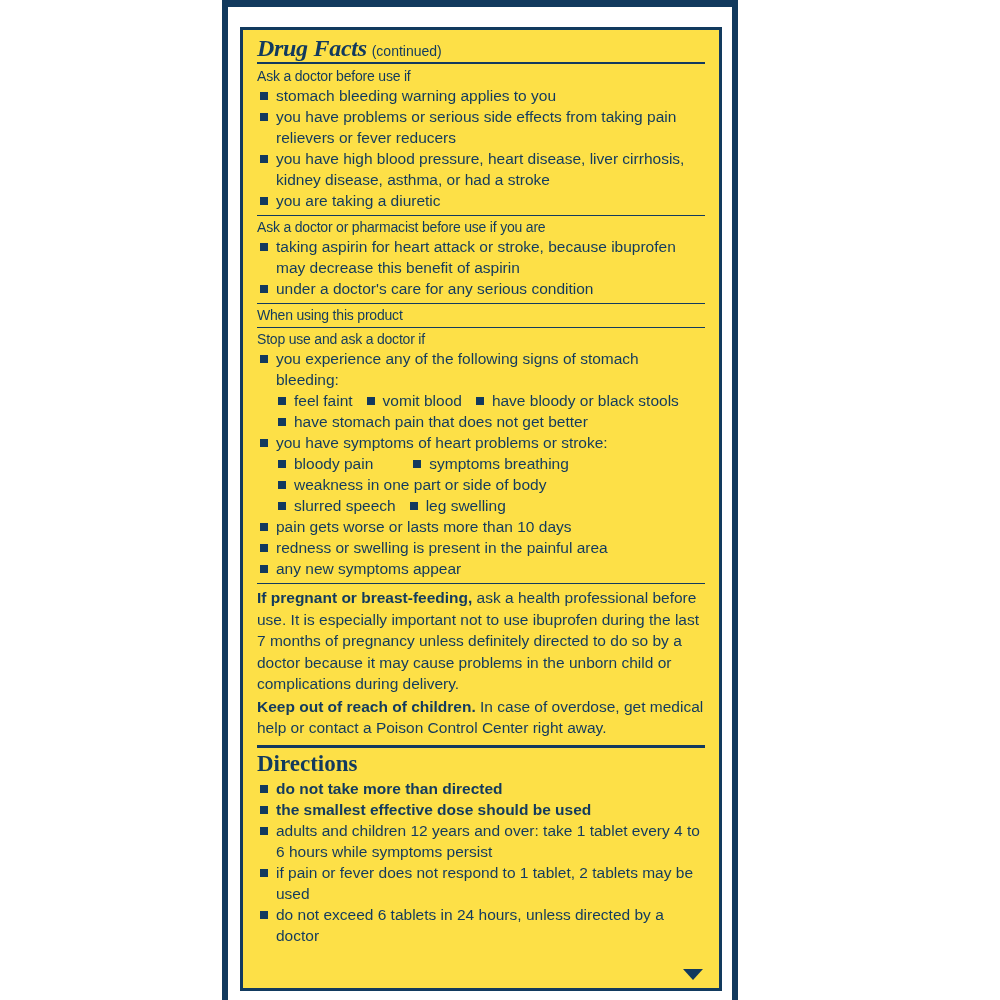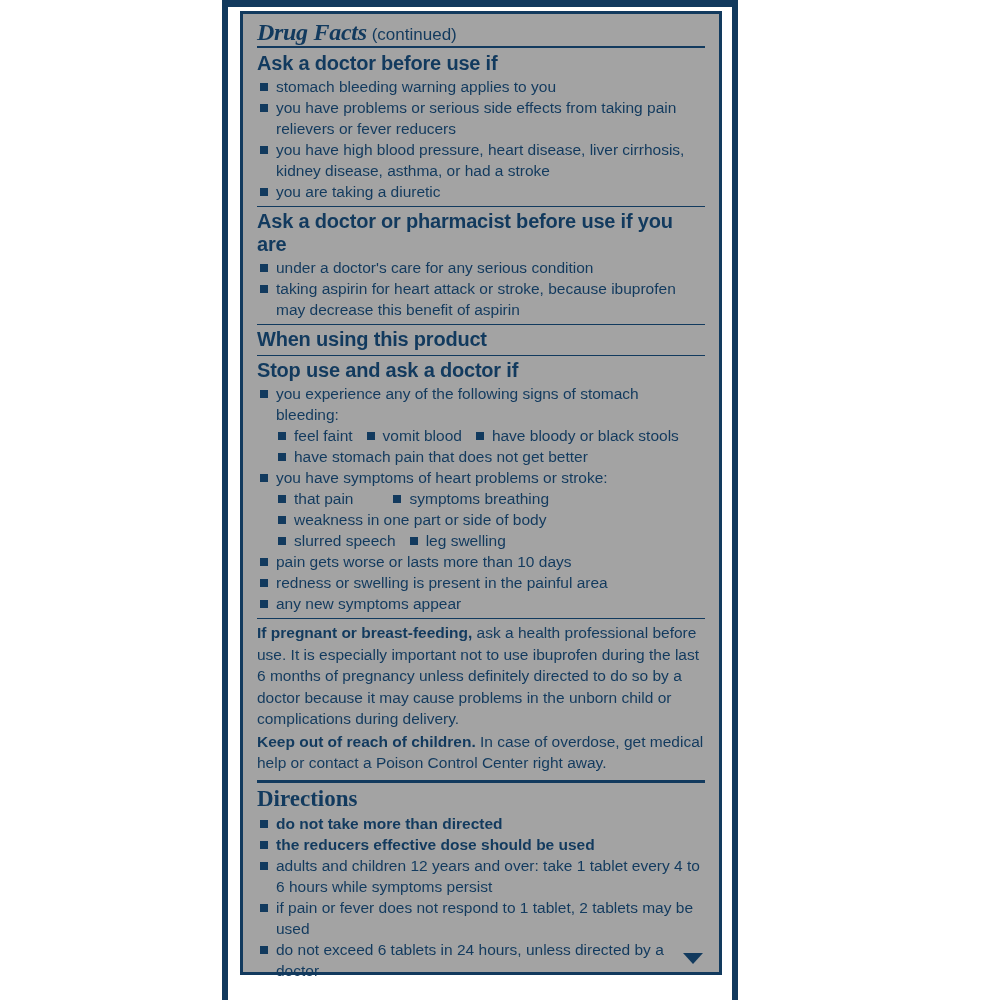--- a/index.html
+++ b/index.html
@@ -42,26 +42,26 @@
     left: 732px;
     top: 0;
     width: 6px;
     height: 1000px;
     background: #123a5e;
   }
 
   .label {
     position: absolute;
     left: 240px;
-    top: 11px;
+    top: 27px;
     width: 482px;
     height: 964px;
     border: 3px solid #123a5e;
     box-sizing: border-box;
-    background: #a3a3a3;
+    background: #fde047;
   }
   .inner {
     position: relative;
     padding: 6px 14px 0 14px;
     box-sizing: border-box;
     width: 100%;
   }
 
   .title-row {
     display: flex;
@@ -72,38 +72,38 @@
   }
   .title-main {
     font-family: "Liberation Serif", serif;
     font-style: italic;
     font-weight: bold;
     font-size: 24px;
     letter-spacing: -0.3px;
     line-height: 1;
   }
   .title-cont {
-    font-size: 17px;
+    font-size: 14px;
     margin-left: 5px;
     line-height: 1;
   }
 
   .section { margin-bottom: 0; }
   .rule {
     border-top: 1.6px solid #123a5e;
     margin: 4px 0 3px 0;
   }
   .rule-thick {
     border-top: 3px solid #123a5e;
     margin: 6px 0 4px 0;
   }
 
   .head {
-    font-weight: bold;
-    font-size: 20px;
+    font-weight: normal;
+    font-size: 14px;
     letter-spacing: -0.2px;
     margin: 2px 0 1px 0;
   }
 
   ul.bl {
     list-style: none;
     margin: 1px;
     padding: 0;
   }
   ul.bl > li {
@@ -193,22 +193,22 @@
           <li>you have high blood pressure, heart disease, liver cirrhosis, kidney disease, asthma, or had a stroke</li>
           <li>you are taking a diuretic</li>
         </ul>
       </div>
 
       <div class="rule"></div>
 
       <div class="section">
         <div class="head">Ask a doctor or pharmacist before use if you are</div>
         <ul class="bl">
+          <li>taking aspirin for heart attack or stroke, because ibuprofen may decrease this benefit of aspirin</li>
           <li>under a doctor's care for any serious condition</li>
-          <li>taking aspirin for heart attack or stroke, because ibuprofen may decrease this benefit of aspirin</li>
         </ul>
       </div>
 
       <div class="rule"></div>
 
       <div class="section">
         <div class="head">When using this product</div>
       </div>
 
       <div class="rule"></div>
@@ -223,21 +223,21 @@
             </span>
           </li>
           <li class="nobul">
             <span class="sub-line">
               <span class="subitem">have stomach pain that does not get better</span>
             </span>
           </li>
           <li>you have symptoms of heart problems or stroke:</li>
           <li class="nobul">
             <span class="sub-line">
-              <span class="subitem">that pain</span><span class="subitem" style="margin-left:26px">symptoms breathing</span>
+              <span class="subitem">bloody pain</span><span class="subitem" style="margin-left:26px">symptoms breathing</span>
             </span>
           </li>
           <li class="nobul">
             <span class="sub-line">
               <span class="subitem">weakness in one part or side of body</span>
             </span>
           </li>
           <li class="nobul">
             <span class="sub-line">
               <span class="subitem">slurred speech</span><span class="subitem">leg swelling</span>
@@ -245,31 +245,31 @@
           </li>
           <li>pain gets worse or lasts more than 10 days</li>
           <li>redness or swelling is present in the painful area</li>
           <li>any new symptoms appear</li>
         </ul>
       </div>
 
       <div class="rule"></div>
 
       <div class="section">
-        <p class="para"><b>If pregnant or breast-feeding,</b><span> ask a health professional before use. It is especially important not to use ibuprofen during the last 6 months of pregnancy unless definitely directed to do so by a doctor because it may cause problems in the unborn child or complications during delivery.</span></p>
+        <p class="para"><b>If pregnant or breast-feeding,</b><span> ask a health professional before use. It is especially important not to use ibuprofen during the last 7 months of pregnancy unless definitely directed to do so by a doctor because it may cause problems in the unborn child or complications during delivery.</span></p>
         <p class="para"><b>Keep out of reach of children.</b><span> In case of overdose, get medical help or contact a Poison Control Center right away.</span></p>
       </div>
 
       <div class="rule-thick"></div>
 
       <div class="section">
         <div class="directions-title">Directions</div>
         <ul class="bl">
           <li class="bold">do not take more than directed</li>
-          <li class="bold">the reducers effective dose should be used</li>
+          <li class="bold">the smallest effective dose should be used</li>
           <li>adults and children 12 years and over: take 1 tablet every 4 to 6 hours while symptoms persist</li>
           <li>if pain or fever does not respond to 1 tablet, 2 tablets may be used</li>
           <li>do not exceed 6 tablets in 24 hours, unless directed by a doctor</li>
 
         </ul>
       </div>
 
     </div>
     <div class="arrow"></div>
   </div>

